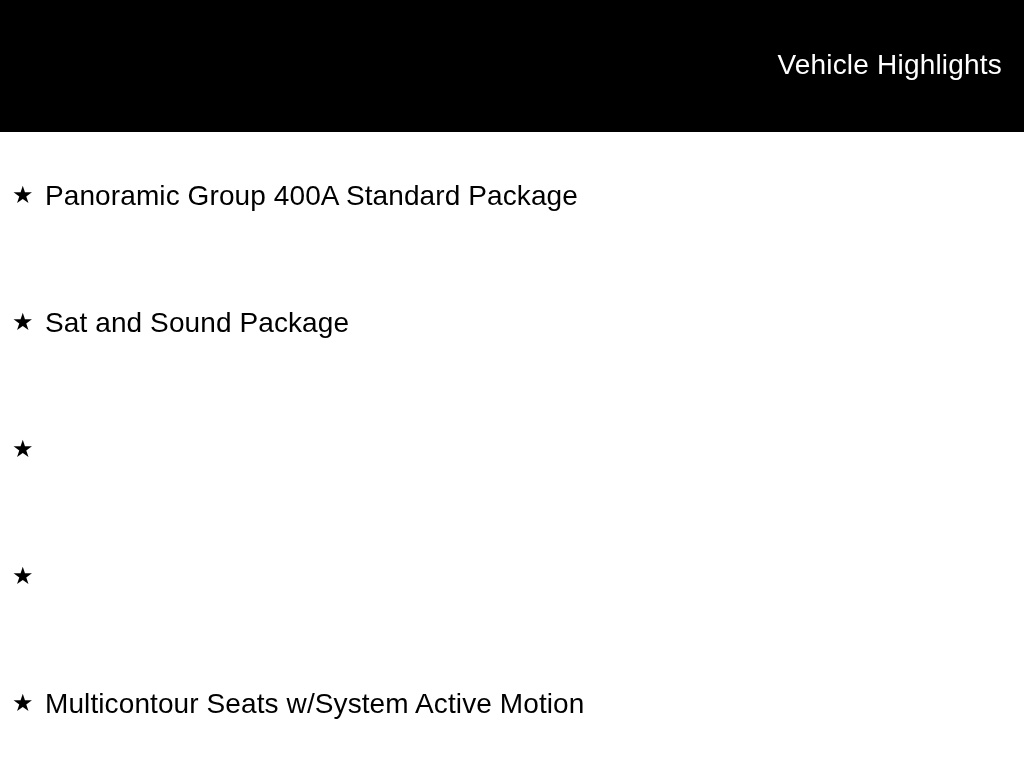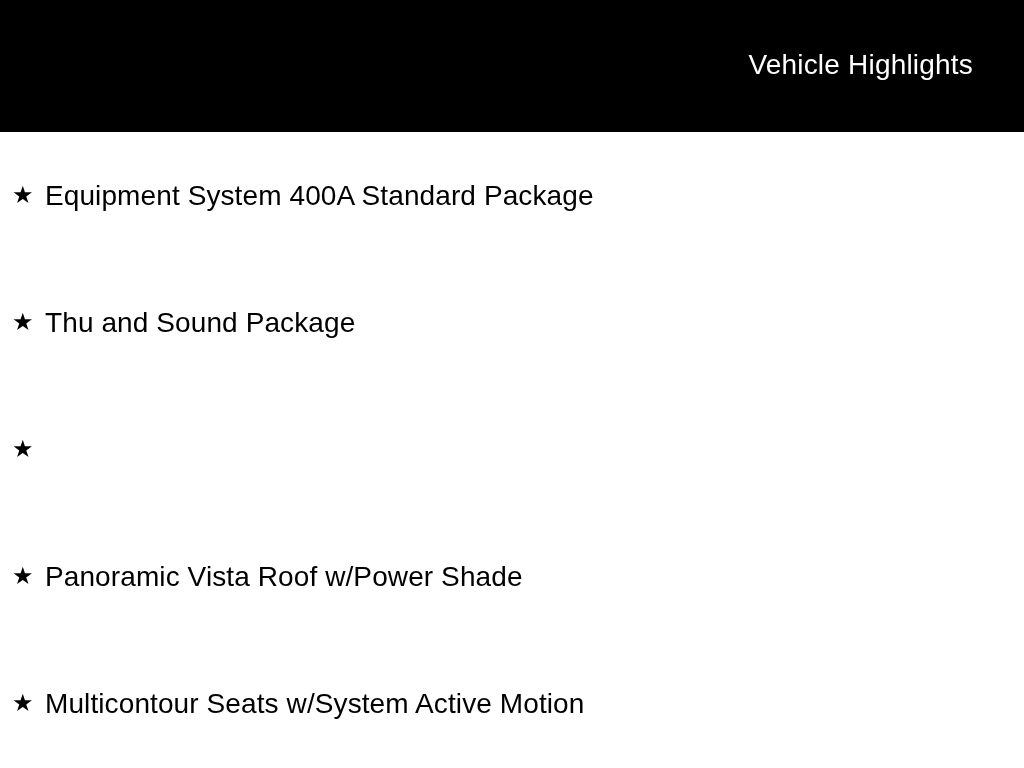--- a/index.html
+++ b/index.html
@@ -16,21 +16,21 @@
     overflow: hidden;
   }
   .header {
     box-sizing: border-box;
     width: 100%;
     height: 132px;
     background: #000000;
     display: flex;
     align-items: center;
     justify-content: flex-end;
-    padding-right: 51px;
+    padding-right: 22px;
   }
   .header-title {
     color: #ffffff;
     font-size: 28px;
     letter-spacing: 0.2px;
     line-height: 1;
     transform: translateY(-1px);
   }
   .highlights-list {
     width: 100%;
@@ -64,35 +64,34 @@
 <div class="page">
 
   <div class="header">
     <span class="header-title">Vehicle Highlights</span>
   </div>
 
   <div class="highlights-list">
 
     <div class="highlight-item">
       <span class="star">★</span>
-      <span class="highlight-label">Equipment System 400A Standard Package</span>
+      <span class="highlight-label">Panoramic Group 400A Standard Package</span>
     </div>
 
     <div class="highlight-item">
       <span class="star">★</span>
-      <span class="highlight-label">Thu and Sound Package</span>
+      <span class="highlight-label">Sat and Sound Package</span>
     </div>
 
     <div class="highlight-item">
       <span class="star">★</span>
     </div>
 
     <div class="highlight-item">
       <span class="star">★</span>
-      <span class="highlight-label">Panoramic Vista Roof w/Power Shade</span>
     </div>
 
     <div class="highlight-item">
       <span class="star">★</span>
       <span class="highlight-label">Multicontour Seats w/System Active Motion</span>
     </div>
 
   </div>
 
 </div>

